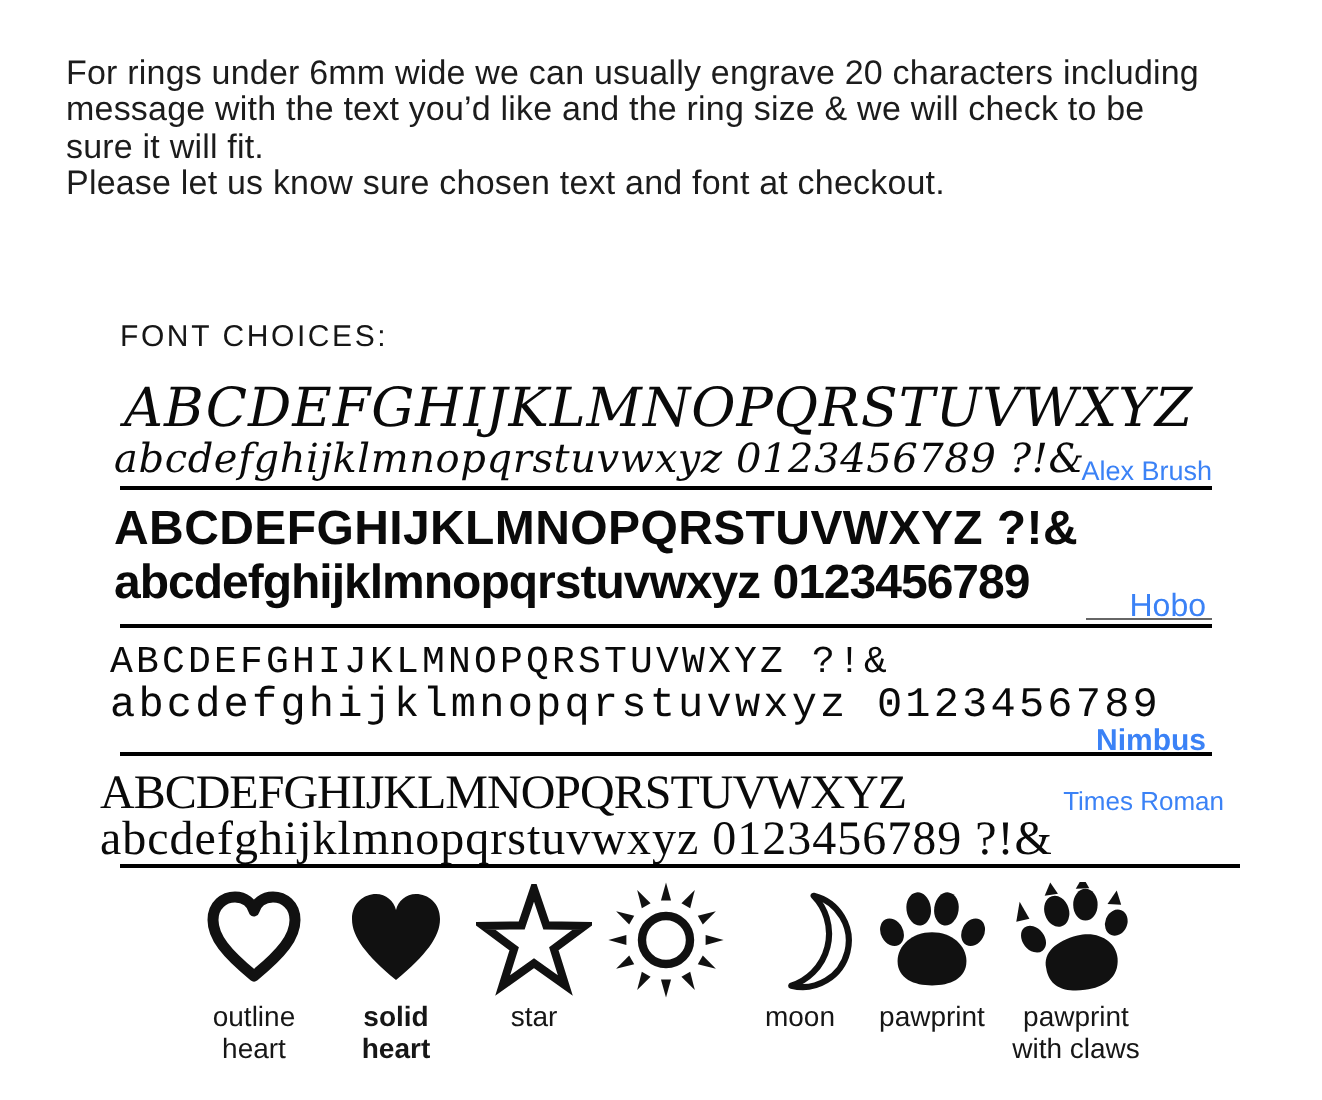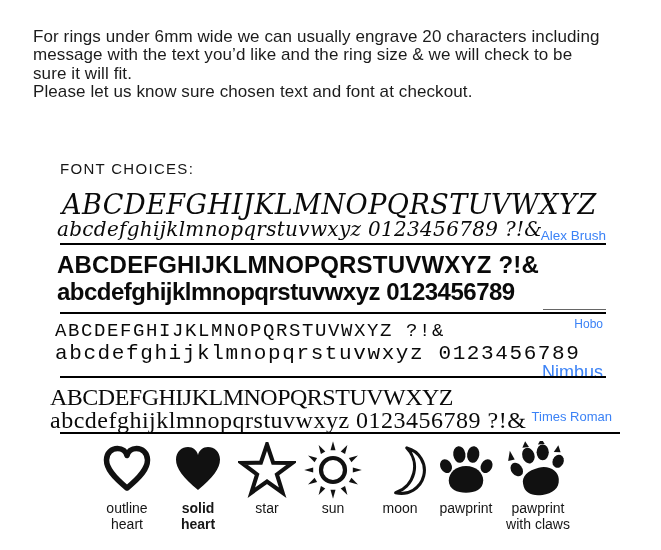--- a/index.html
+++ b/index.html
@@ -26,36 +26,36 @@
   .alex{font-family:"DejaVu Serif",serif;font-style:italic;}
   .alex-upper{left:62px;top:189px;font-size:27px;letter-spacing:0.5px;}
   .alex-lower{left:57px;top:217px;font-size:20px;letter-spacing:0.3px;}
   .label-alex{right:55px;top:228px;}
   .rule-alex{top:243px;}
 
   
   .hobo{font-family:"Liberation Sans",sans-serif;font-weight:bold;}
   .hobo-upper{left:57px;top:251px;font-size:24px;letter-spacing:0.2px;}
   .hobo-lower{left:57px;top:278px;font-size:24px;letter-spacing:-0.5px;}
-  .label-hobo{right:58px;top:295px;font-size:12px;margin-top:22px;}
+  .label-hobo{right:58px;top:295px;font-size:16px;}
   .hobo-underline{position:absolute;left:543px;top:309px;width:63px;height:1px;background:#666;}
   .rule-hobo{top:312px;}
 
   
   .nimbus{font-family:"Liberation Mono","DejaVu Sans Mono",monospace;}
   .nimbus-upper{left:55px;top:320px;font-size:19px;letter-spacing:1.6px;}
   .nimbus-lower{left:55px;top:342px;font-size:21px;letter-spacing:1.6px;}
-  .label-nimbus{right:58px;top:362px;font-size:18px;}
+  .label-nimbus{right:58px;top:362px;font-size:15px;font-weight:bold;}
   .rule-nimbus{top:376px;}
 
   
   .times{font-family:"Liberation Serif",serif;}
   .times-upper{left:50px;top:384px;font-size:24px;letter-spacing:-0.5px;}
   .times-lower{left:50px;top:407px;font-size:24px;letter-spacing:0.5px;}
-  .label-times{right:49px;top:409px;font-size:13px;}
+  .label-times{right:49px;top:393px;font-size:13px;}
   .rule-times{top:432px;width:560px;}
 
   
   .sym{position:absolute;top:441px;width:96px;text-align:center;}
   .sym .icon{height:58px;display:flex;align-items:center;justify-content:center;}
   .sym .lbl{font-size:14px;line-height:15.5px;margin-top:2px;color:#161616;
     white-space:pre-line;}
   .sym-1{left:79px;}  .sym-2{left:150px;font-weight:bold;} .sym-3{left:219px;text-align:center;} .sym-4{left:285px;}
   .sym-5{left:352px;} .sym-6{left:418px;} .sym-7{left:490px;}
   svg{display:block;}
@@ -149,21 +149,20 @@
             <polygon points="50,2 45.8,17 54.2,17" transform="rotate(150 50 50)"></polygon>
             <polygon points="50,2 45.8,17 54.2,17" transform="rotate(180 50 50)"></polygon>
             <polygon points="50,2 45.8,17 54.2,17" transform="rotate(210 50 50)"></polygon>
             <polygon points="50,2 45.8,17 54.2,17" transform="rotate(240 50 50)"></polygon>
             <polygon points="50,2 45.8,17 54.2,17" transform="rotate(270 50 50)"></polygon>
             <polygon points="50,2 45.8,17 54.2,17" transform="rotate(300 50 50)"></polygon>
             <polygon points="50,2 45.8,17 54.2,17" transform="rotate(330 50 50)"></polygon>
           </g>
         </svg>
       </div>
-      <div class="lbl">sun</div>
     </div>
 
     <div class="sym sym-5">
       <div class="icon">
         <svg width="54" height="58" viewBox="0 0 105 100">
           <path d="M 55,5 A 45,45 0 0,1 55,95 A 53,53 0 0,0 55,5 Z" fill="#fff" stroke="#111" stroke-width="6" stroke-linejoin="round" transform="rotate(14 52 50)"></path>
         </svg>
       </div>
       <div class="lbl">moon</div>
     </div>

